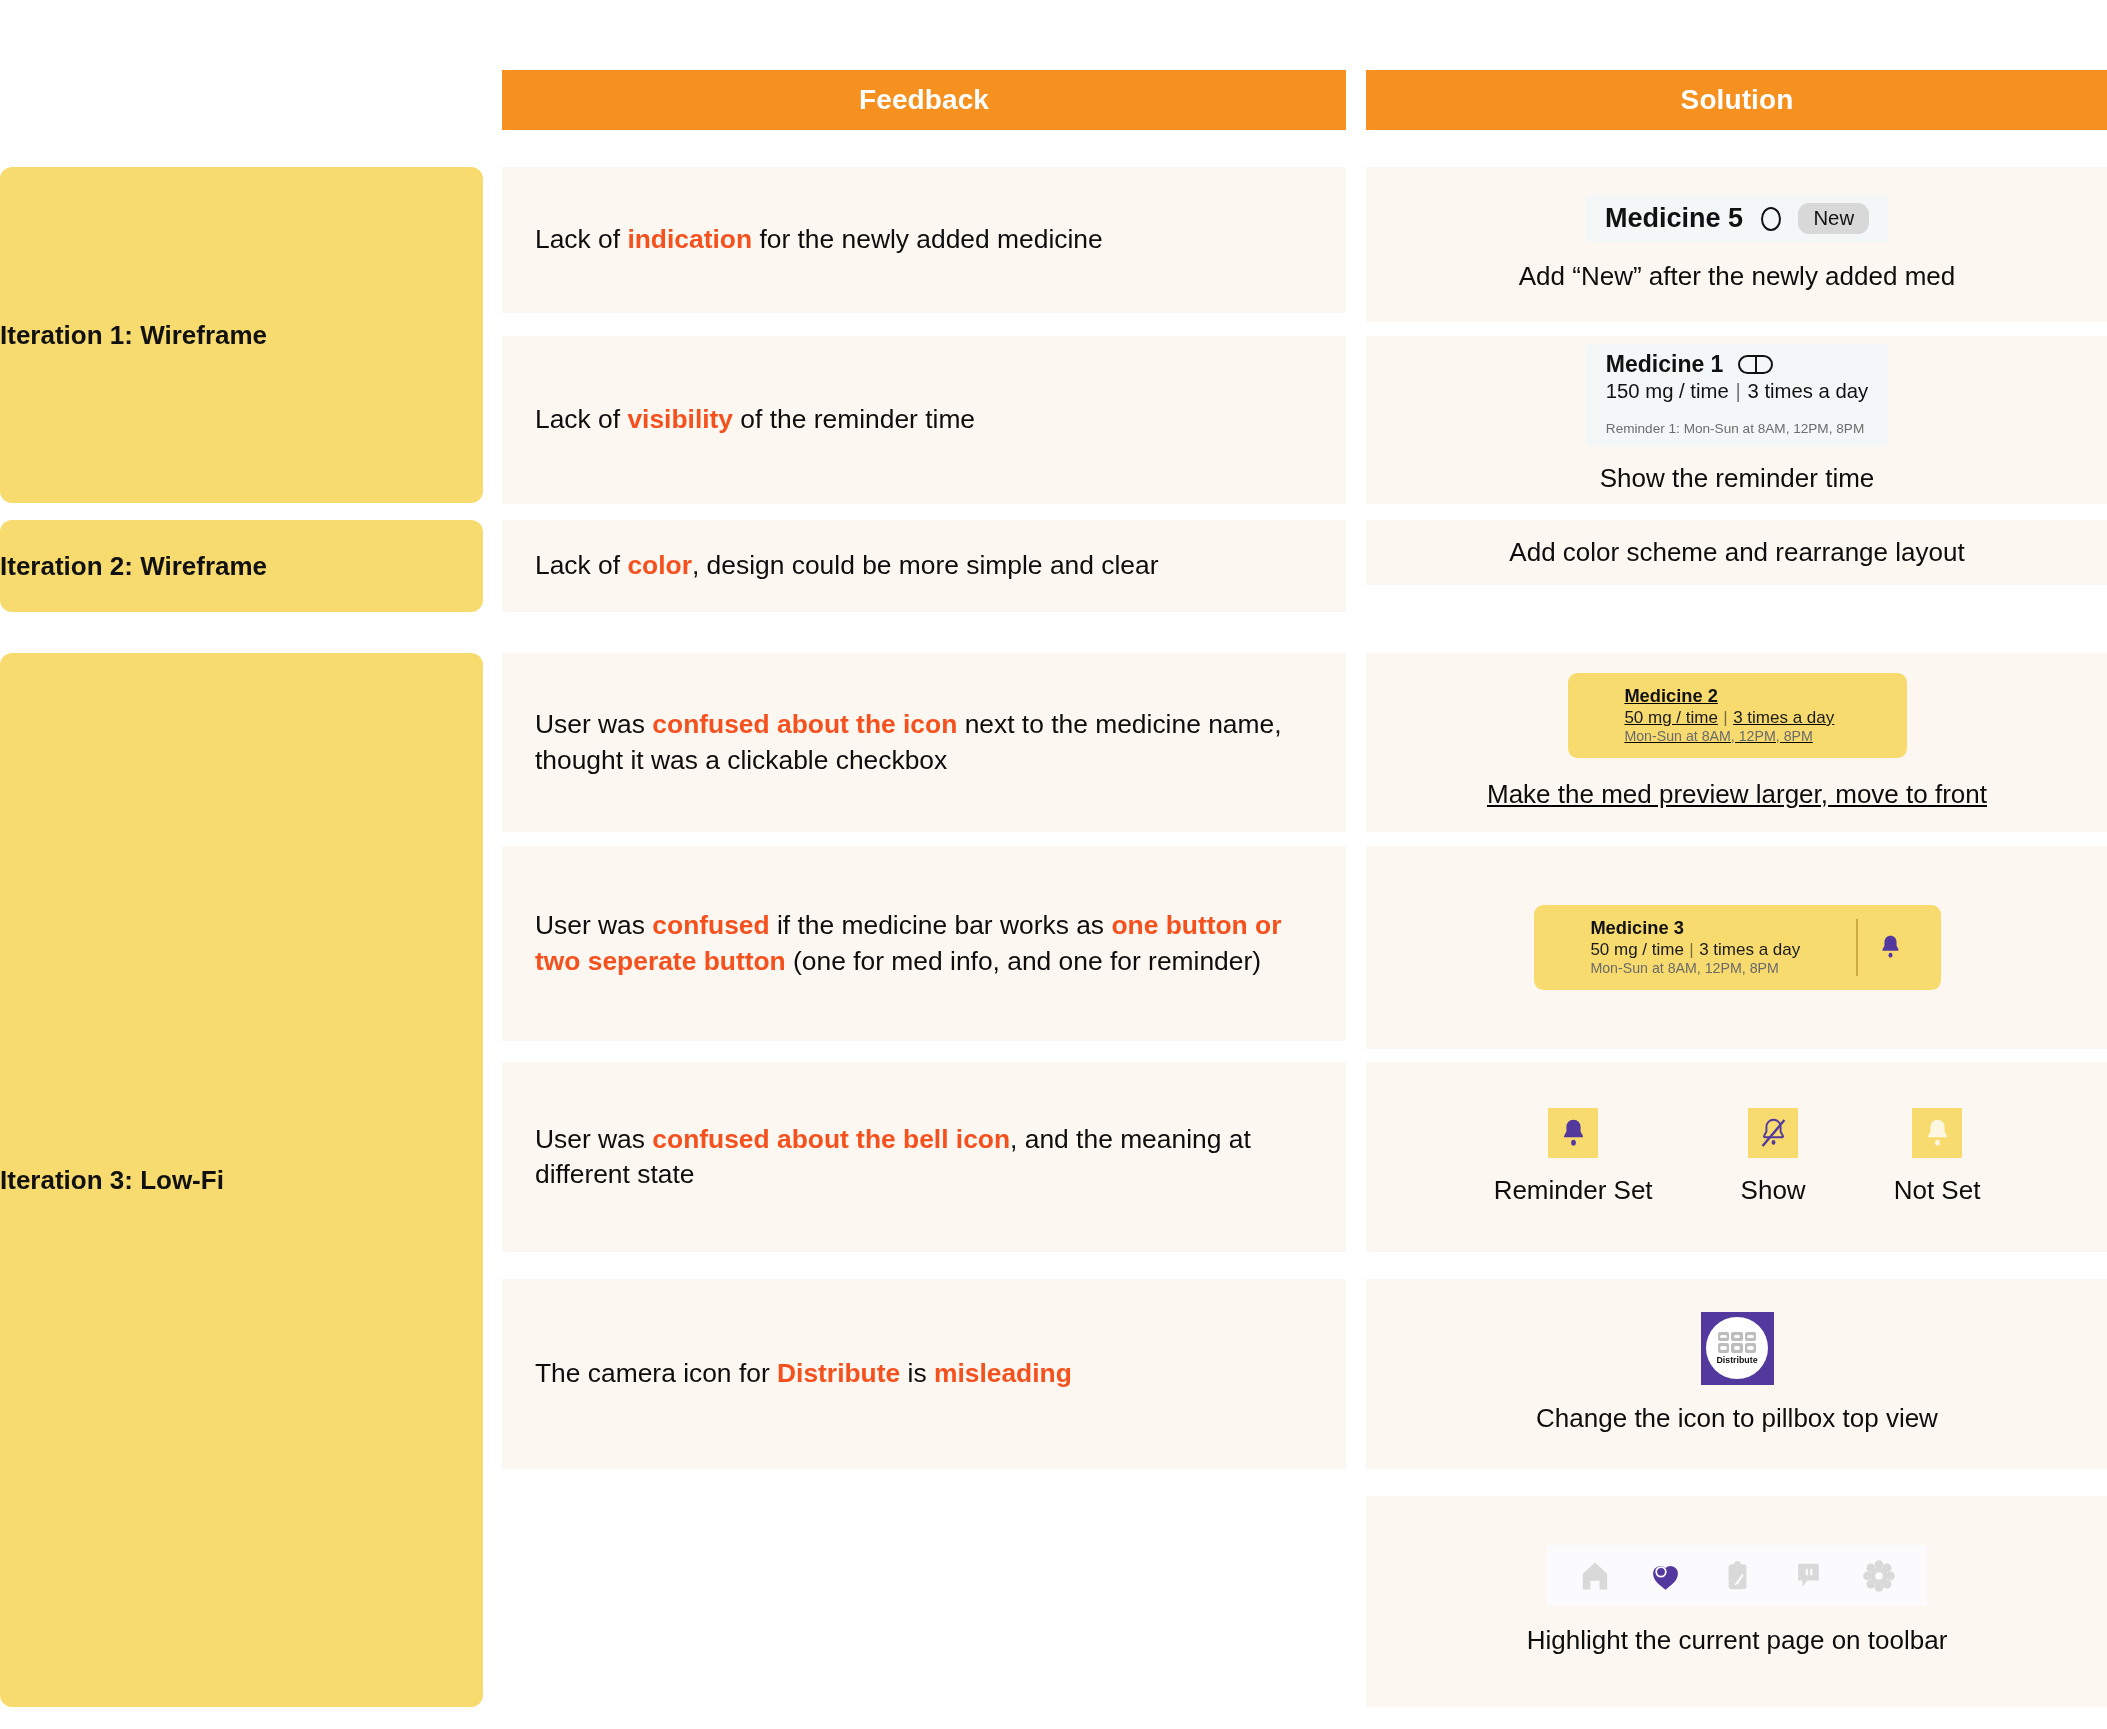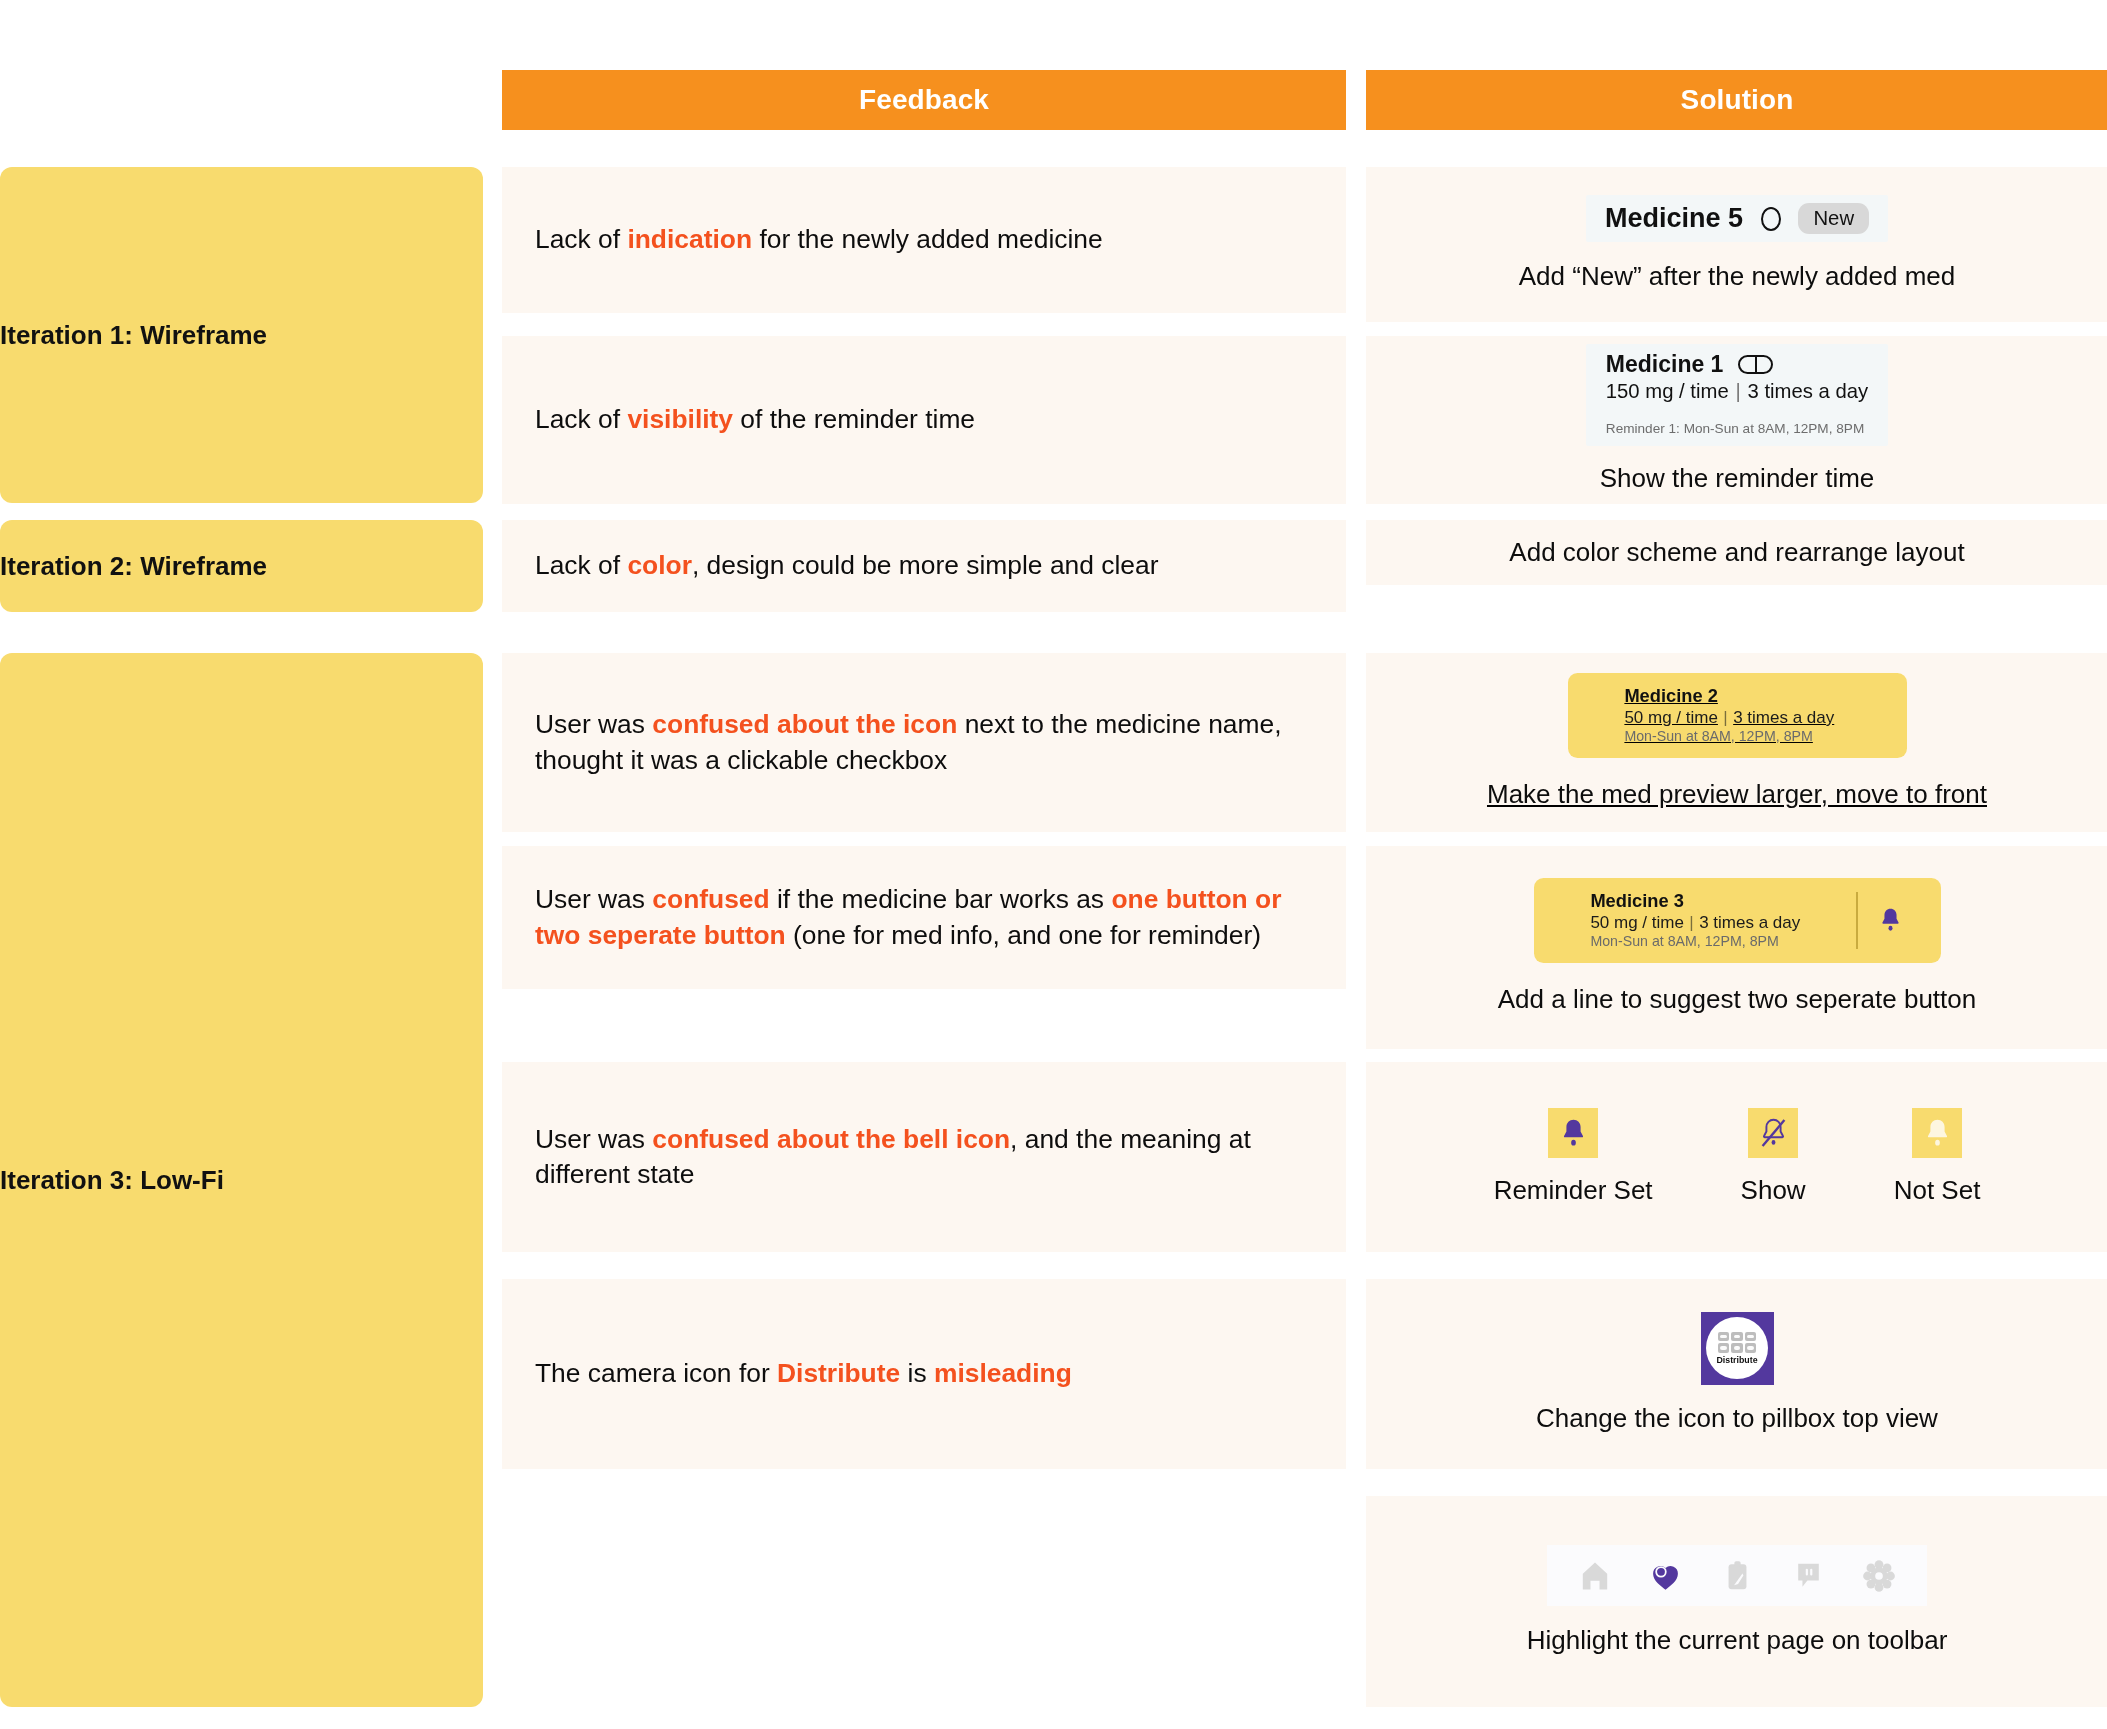--- a/index.html
+++ b/index.html
@@ -303,21 +303,21 @@
         <span class="med-name" style="display:block;">Medicine 2</span>
         <span class="med-dose" style="display:block;">
           <span>50 mg / time</span><span class="sep">|</span><span>3 times a day</span>
         </span>
         <span class="med-time" style="display:block;">Mon-Sun at 8AM, 12PM, 8PM</span>
       </span>
     </div>
     <div class="sol-caption" style="margin-top:20.3px;">Make the med preview larger, move to front</div>
   </div>
 
-  <div class="col-fb cell fb" style="top:846px;height:143px;">
+  <div class="col-fb cell fb" style="top:846px;height:195px;">
     <div class="fb-text">
       <span>User was </span><span class="hl">confused</span><span> if the medicine bar works as </span><span class="hl">one button or two seperate button</span><span> (one for med info, and one for reminder)</span>
     </div>
   </div>
   <div class="col-sol cell sol" style="top:846px;height:203px;">
     <div class="med-card" style="width:407px;">
       <span class="cap">
         <span class="top"></span>
         <span class="bot" style="background:#89aec0;"></span>
       </span>
@@ -329,21 +329,20 @@
         <span class="med-time" style="display:block;">Mon-Sun at 8AM, 12PM, 8PM</span>
       </span>
       <span class="med-divider"></span>
       <span class="med-bell">
         <svg width="23" height="26" viewBox="0 0 24 26">
           <path d="M12 1.2c-3.6 0-6.3 2.8-6.3 6.4v4.1L3.6 15.6c-.3.5.1 1.2.7 1.2h15.4c.6 0 1-.7.7-1.2l-2.1-3.9V7.6c0-3.6-2.7-6.4-6.3-6.4z" fill="#53389e"></path>
           <ellipse cx="12" cy="21.6" rx="2.1" ry="2.6" fill="#53389e"></ellipse>
         </svg>
       </span>
     </div>
-    <div class="sol-caption" style="margin-top:20.3px;">Add a line to suggest two seperate button</div>
   </div>
 
   <div class="col-fb cell fb" style="top:1062px;height:190px;">
     <div class="fb-text">
       <span>User was </span><span class="hl">confused about the bell icon</span><span>, and the meaning at different state</span>
     </div>
   </div>
   <div class="col-sol cell sol" style="top:1062px;height:190px;">
     <div class="bell-states">
 

